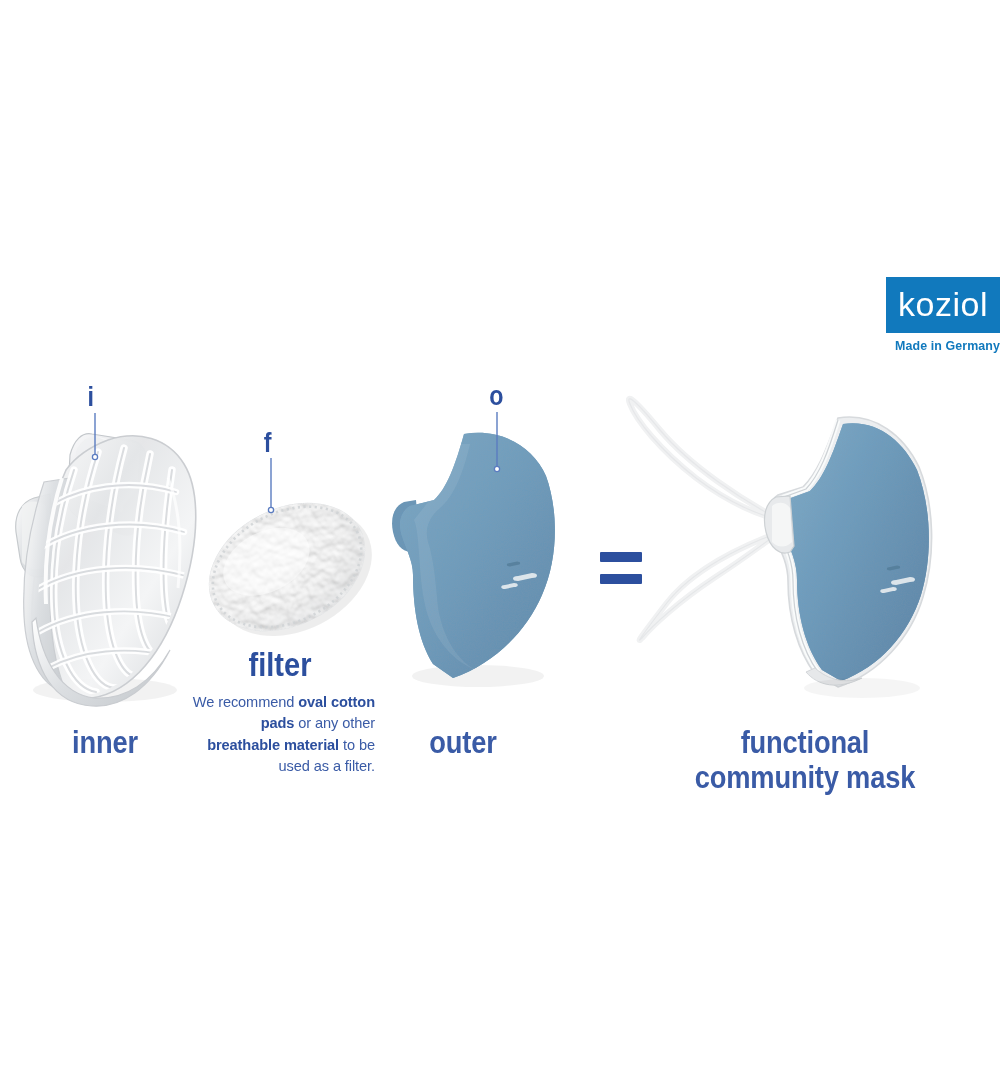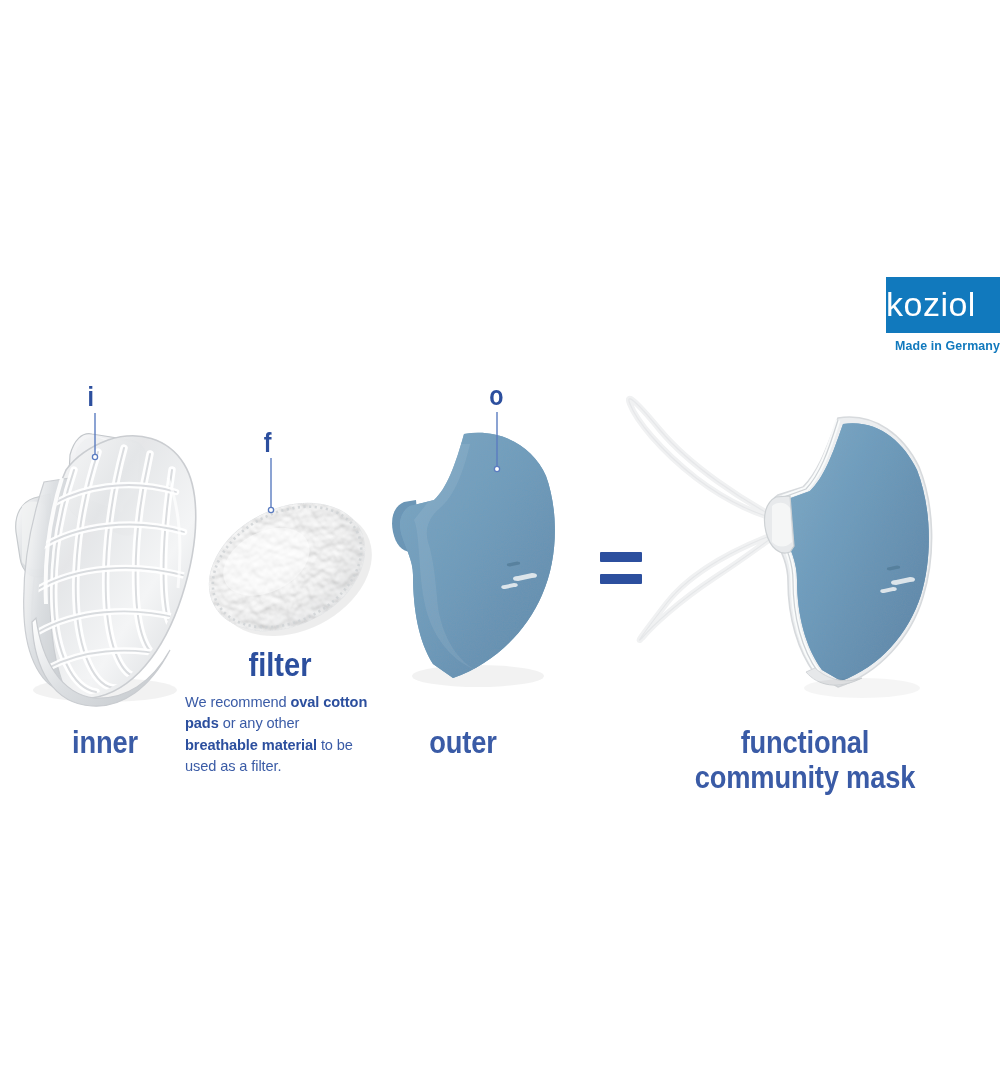--- a/index.html
+++ b/index.html
@@ -38,21 +38,21 @@
     height: 56px;
     background: #1179bd;
     display: block;
     position: relative;
   }
   .logo-word {
     position: absolute;
     left: 0; right: 0;
     top: 50%;
     transform: translateY(-52%);
-    text-align: left;
+    text-align: center;
     color: #ffffff;
     font-family: "Liberation Sans", sans-serif;
     font-weight: 300;
     font-size: 34px;
     letter-spacing: 0.5px;
     line-height: 1;
   }
   .logo-tagline {
     margin-top: 5px;
     color: #1179bd;
@@ -105,21 +105,21 @@
   }
   .filter-body {
     position: absolute;
     width: 190px;
     left: 185px;
     top: 692px;
     color: #3a5ba6;
     font-family: "Liberation Sans", sans-serif;
     font-size: 14.6px;
     line-height: 1.47;
-    text-align: left;
+    text-align: right;
     letter-spacing: -0.1px;
   }
   .filter-body b { font-weight: bold; color: #2c4f9e; }
 
   
   .equals {
     position: absolute;
     left: 600px;
     top: 552px;
     width: 42px;

